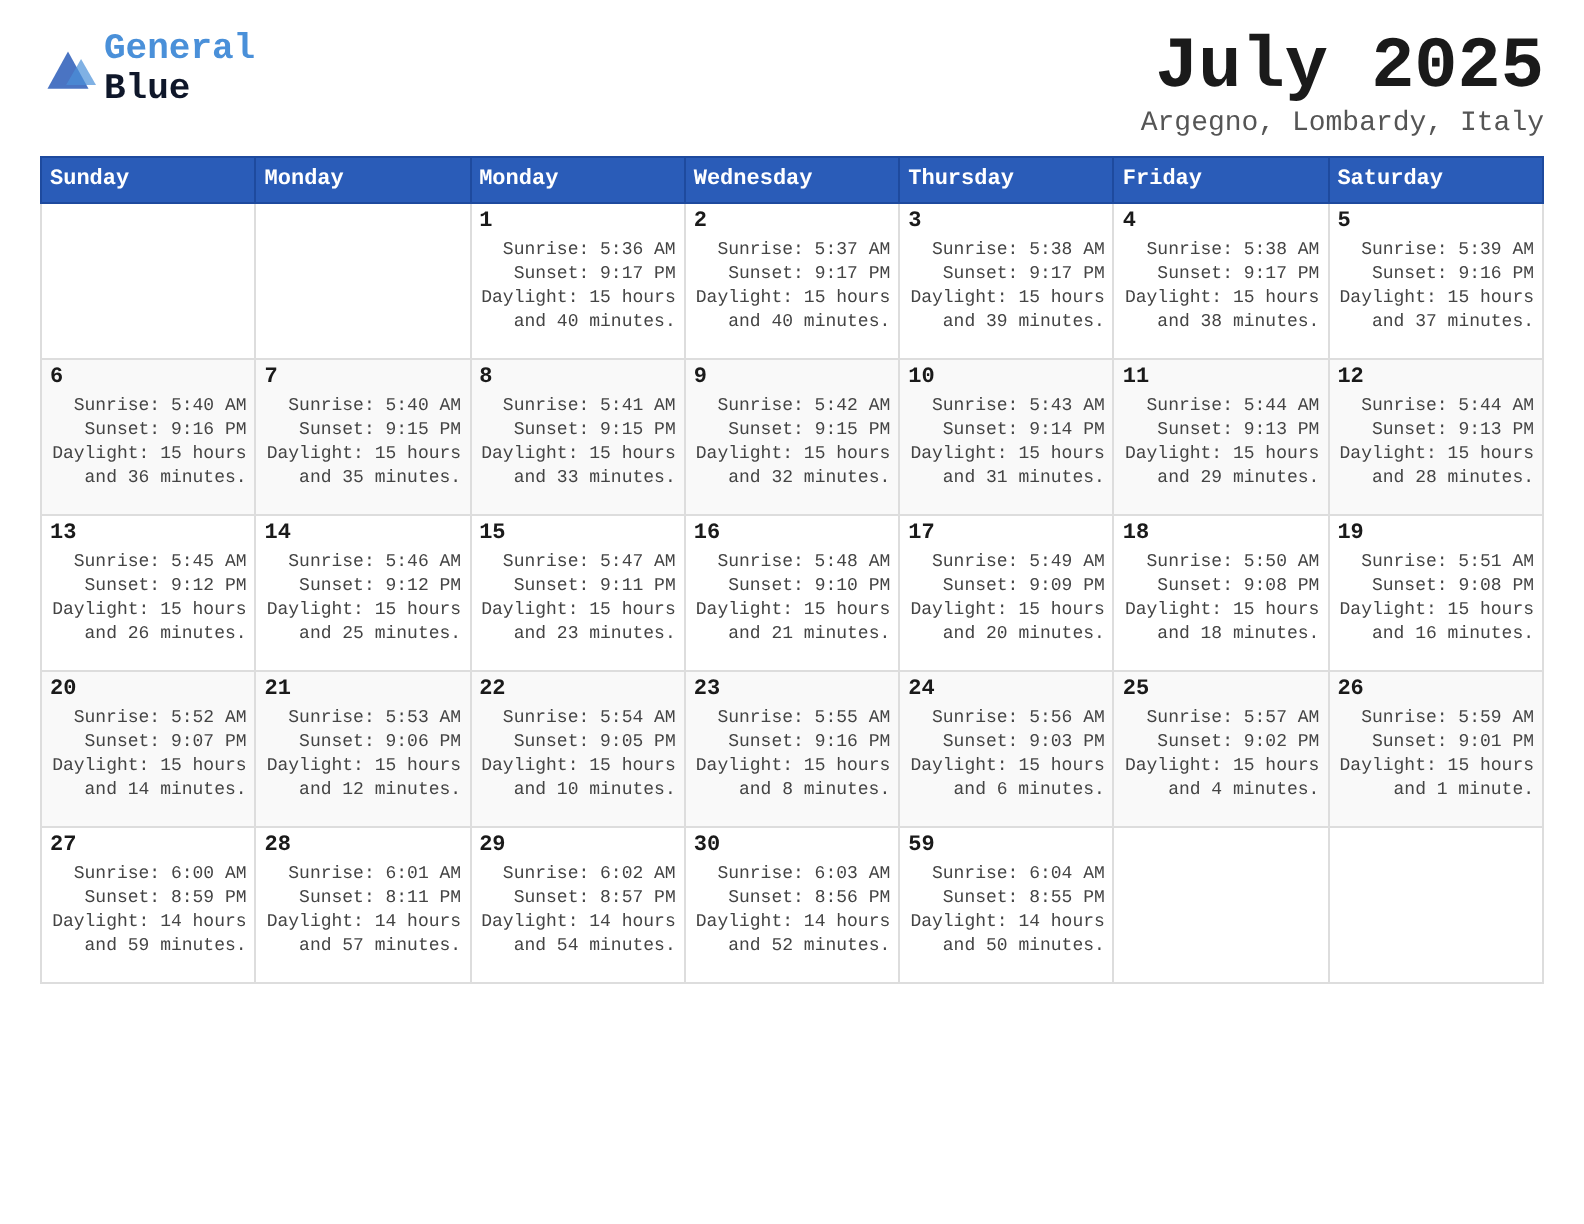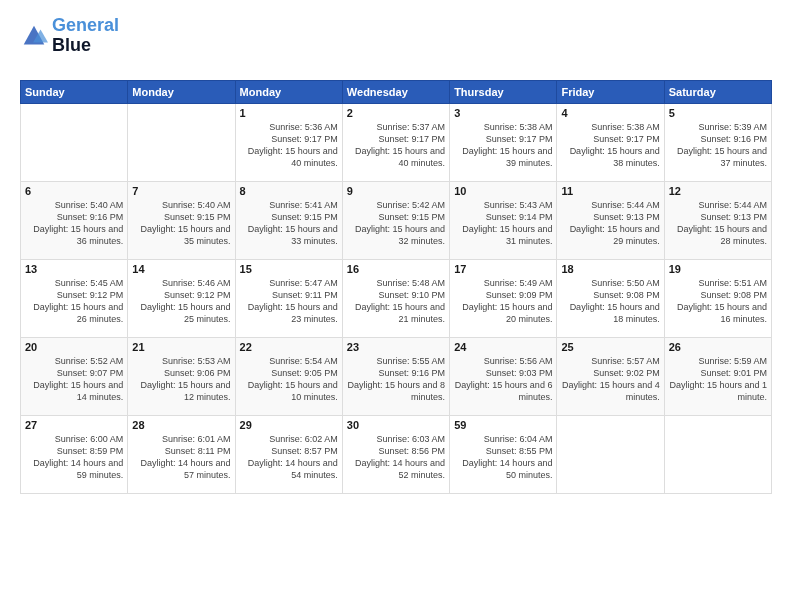--- a/index.html
+++ b/index.html
@@ -13,21 +13,22 @@
     .page {
       width: 792px;
       height: 612px;
       padding: 16px 20px 12px 20px;
       background: #fff;
     }
     .header {
       display: flex;
       justify-content: space-between;
       align-items: flex-start;
-      margin-bottom: 24px;
+      margin-bottom: 8px;
+      font-family: Liberation Mono, monospace;
     }
     .logo {
       display: flex;
       align-items: center;
     }
     .logo-text {
       font-size: 18px;
       font-weight: bold;
       color: #1a3a6b;
       line-height: 1.1;
@@ -52,20 +53,21 @@
     }
     .location {
       font-size: 14px;
       color: #555;
       margin-top: 2px;
     }
     .calendar {
       width: 100%;
       border-collapse: collapse;
       border: 1px solid #ccc;
+      font-family: Liberation Mono, monospace;
     }
     .calendar th {
       background: #2a5cb8;
       color: #fff;
       font-size: 11px;
       font-weight: bold;
       padding: 5px 4px;
       text-align: left;
       border: 1px solid #1e4a9e;
     }
@@ -108,20 +110,24 @@
       <svg class="logo-icon" viewBox="0 0 30 30" width="30" height="30">
         <polygon points="15,4 26,24 4,24" fill="#2a5cb8" opacity="0.85"></polygon>
         <polygon points="22,8 30,22 14,22" fill="#4a90d9" opacity="0.7"></polygon>
       </svg>
       <div>
         <div class="logo-text">
           <span>General</span><br><span style="color:#0f172a">Blue</span>
         </div>
       </div>
     </div>
+    <div class="title-block">
+      <div class="month-title">July 2025</div>
+      <div class="location">Argegno, Lombardy, Italy</div>
+    </div>
   </div>
 
   <table class="calendar">
     <thead>
       <tr>
       <th>Sunday</th>
           <th>Monday</th>
           <th>Monday</th>
           <th>Wednesday</th>
           <th>Thursday</th>

